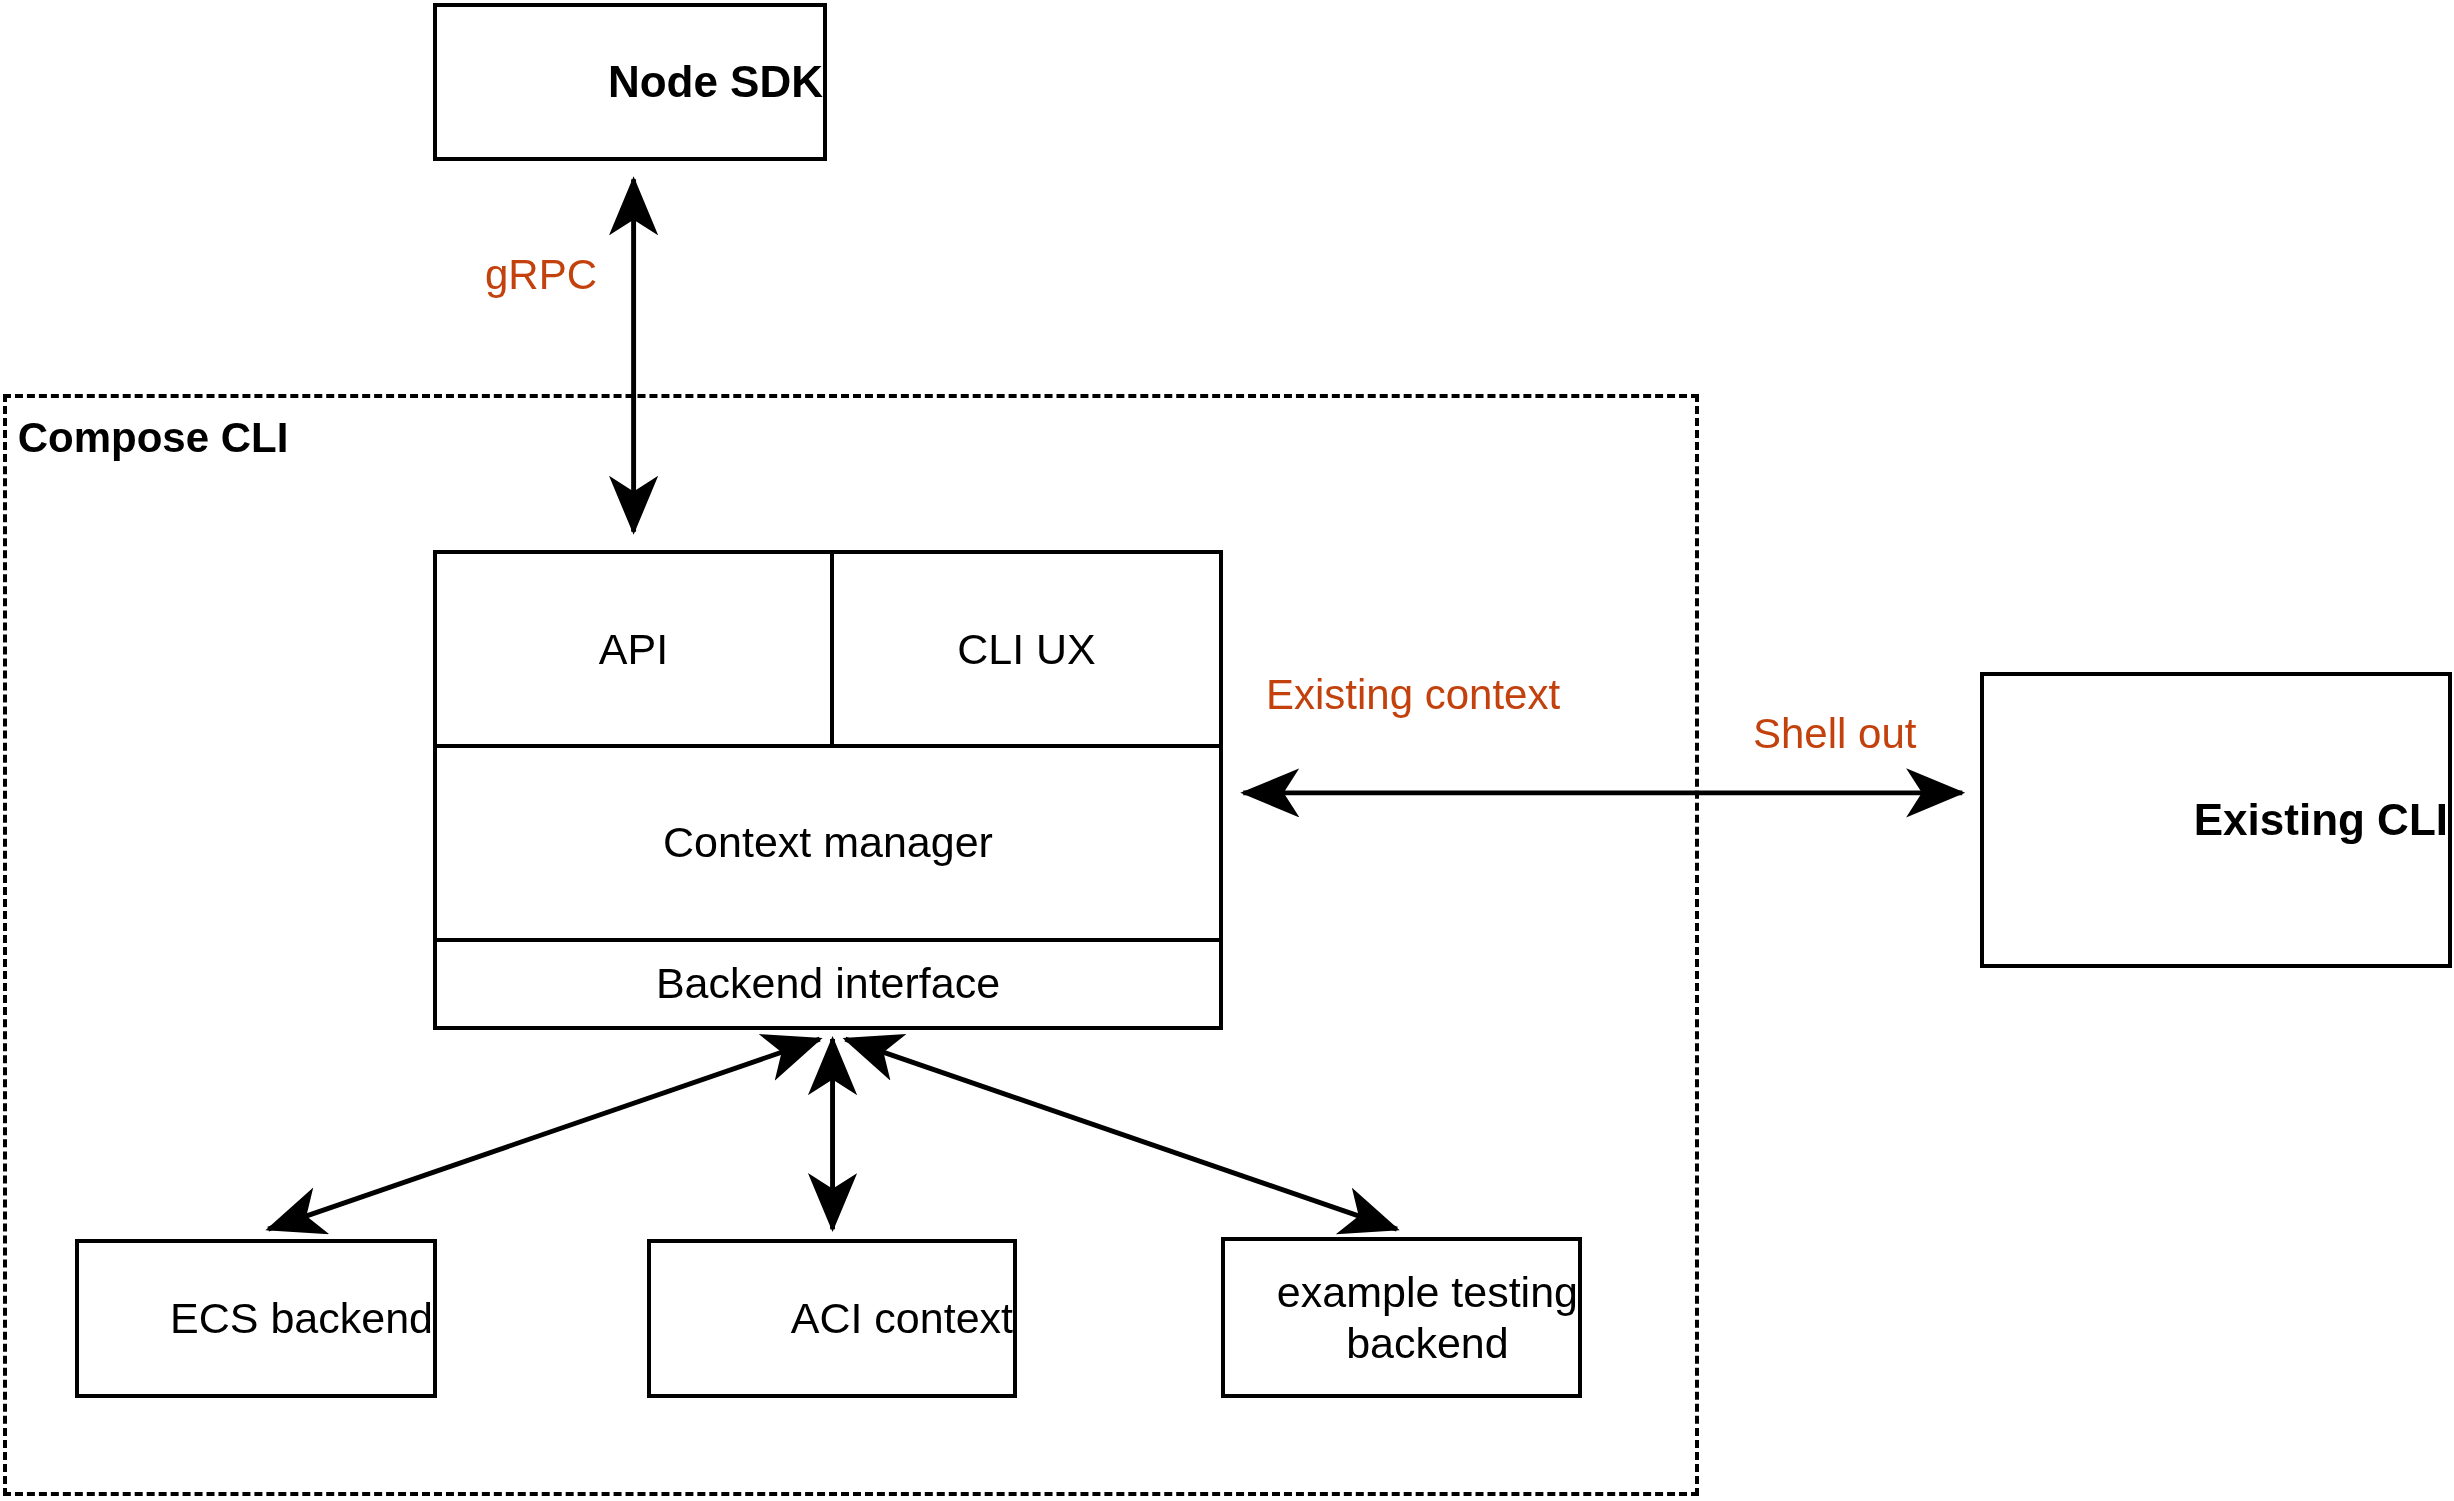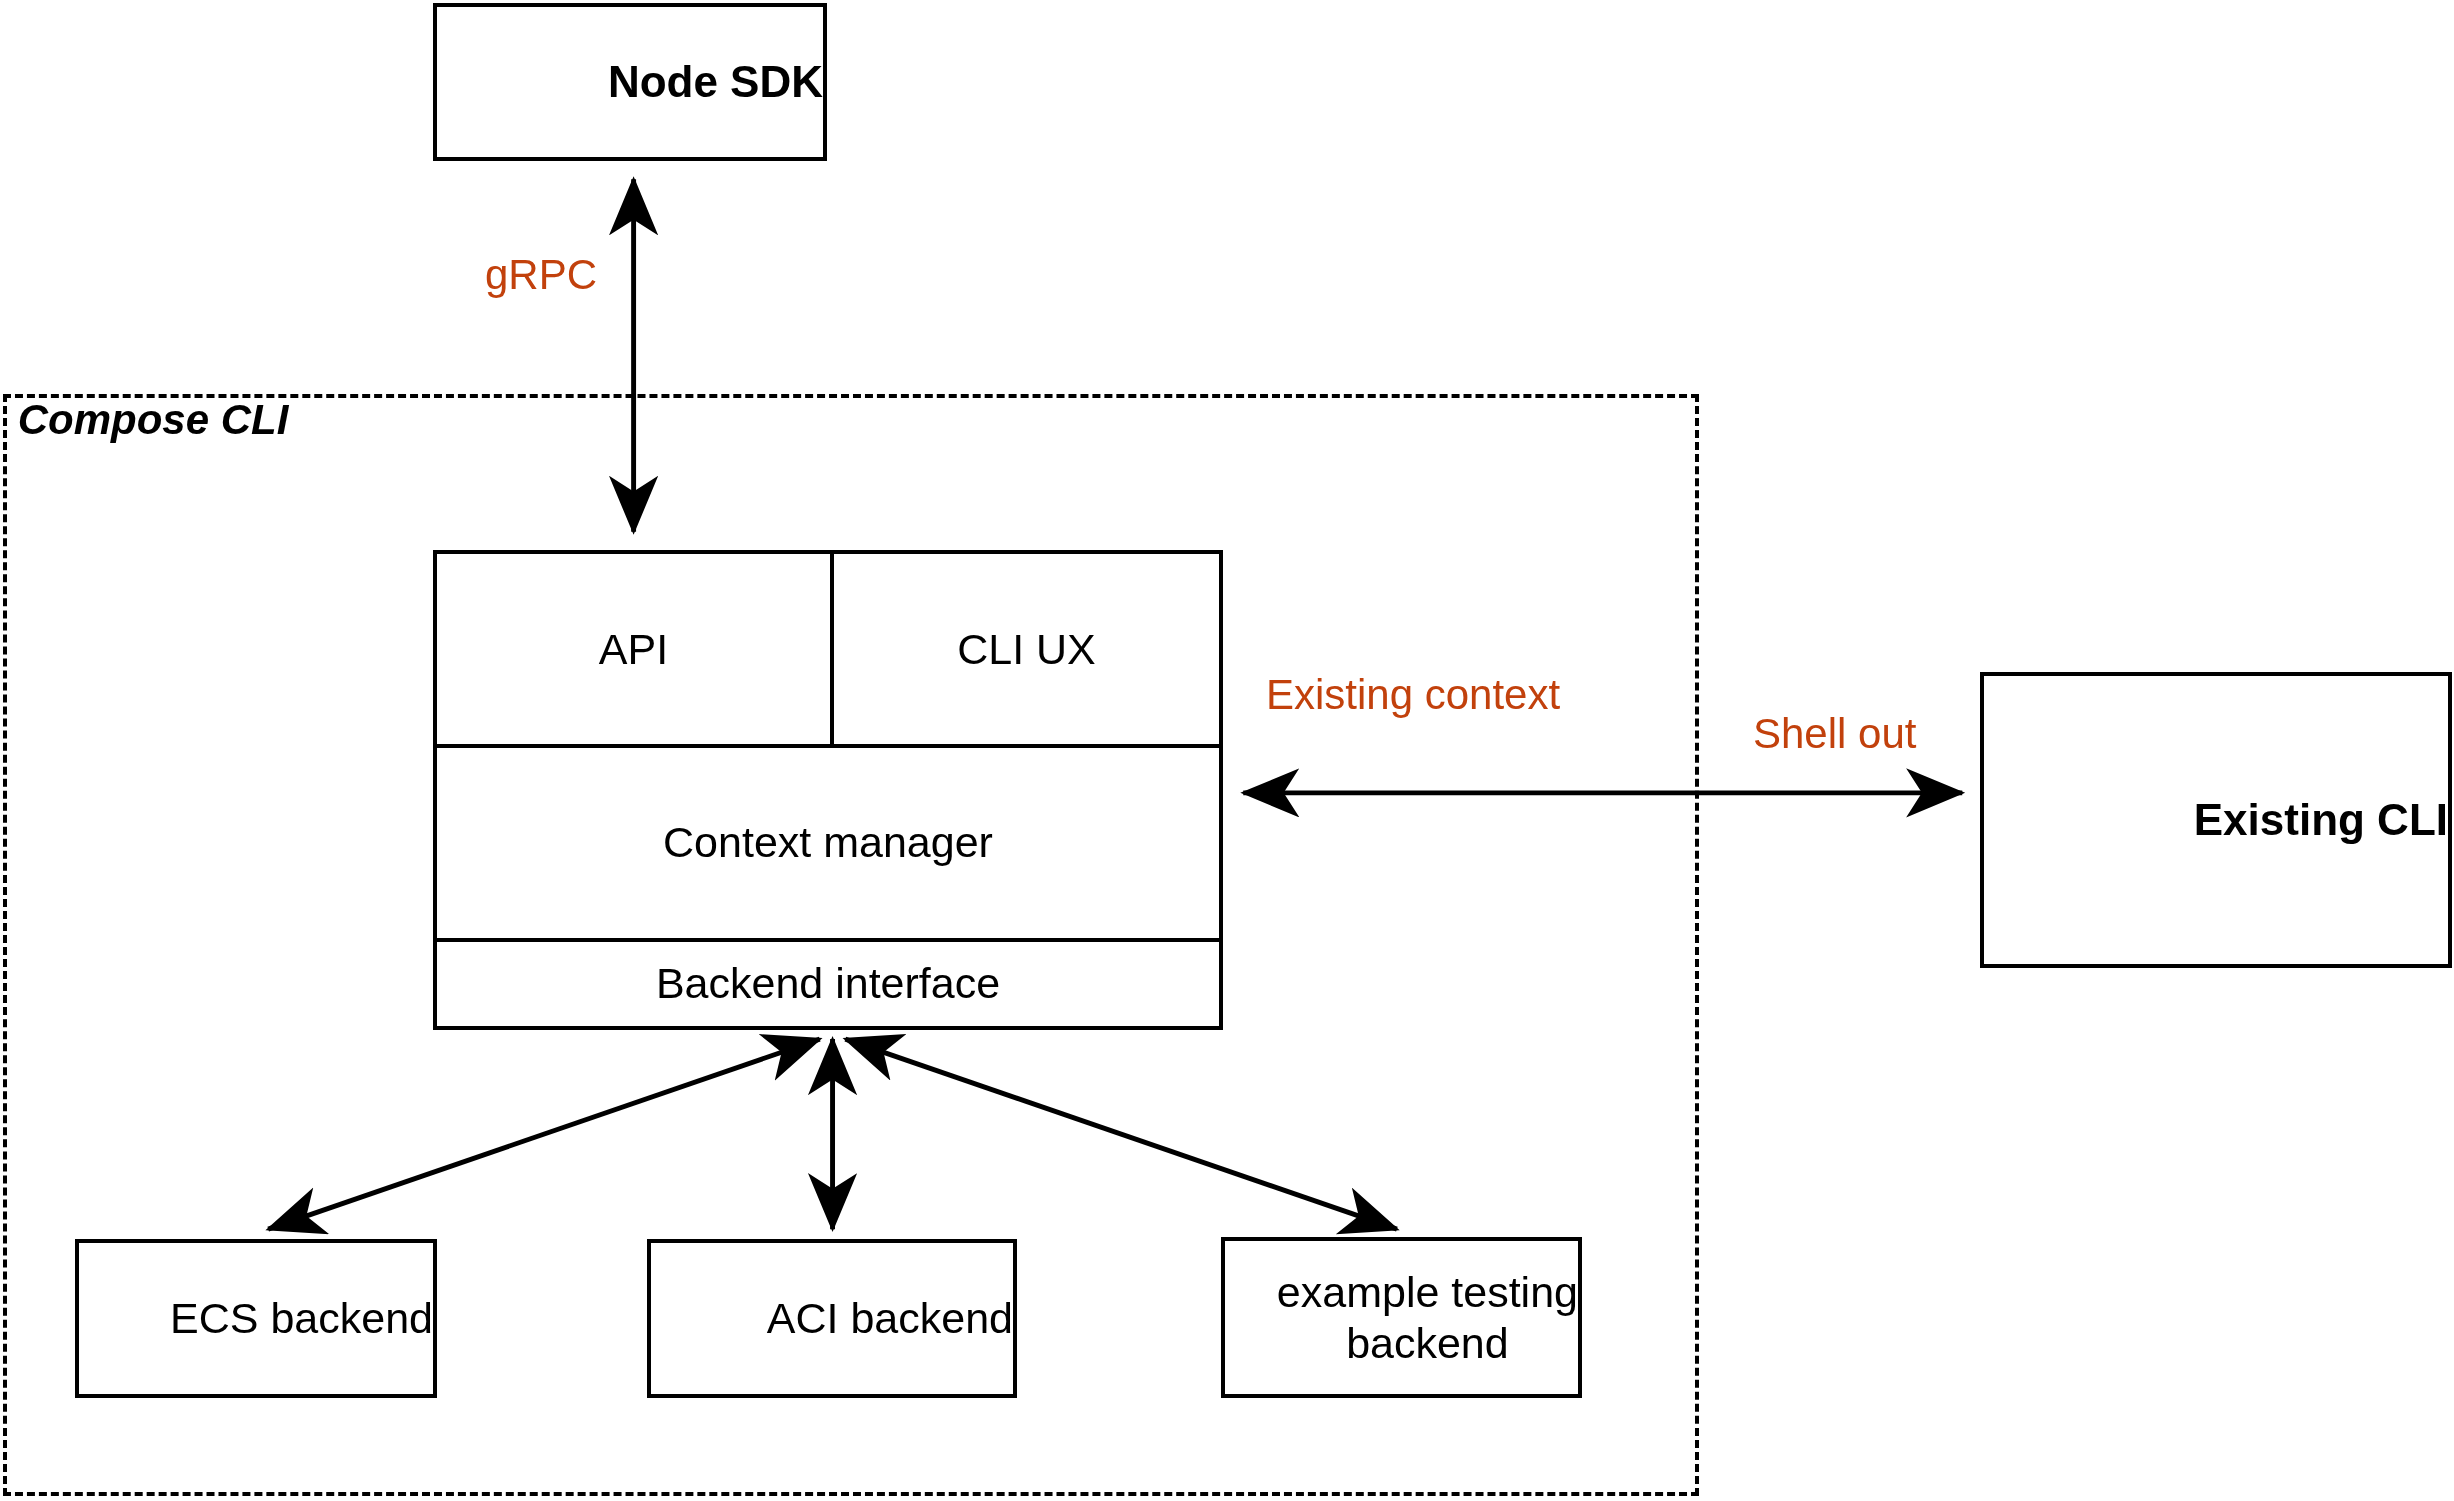--- a/index.html
+++ b/index.html
@@ -92,21 +92,21 @@
     border-right: 4.9px solid #000000;
   }
   .stack-cell:last-child { border-right: none; }
 </style>
 </head>
 <body>
 
 <div id="canvas">
 
   <div class="group-box" style="left:3px; top:394px; width:1696px; height:1102px;"></div>
-  <div class="group-title" style="left:17.7px; top:399px;font-style:italic;">Compose CLI</div>
+  <div class="group-title" style="left:17.7px; top:417px;">Compose CLI</div>
 
   <svg class="svg-layer" viewBox="0 0 2492 1524">
     <defs>
       <marker id="ah" markerWidth="14" markerHeight="14" refX="11.4" refY="5" orient="auto" markerUnits="strokeWidth">
         <path d="M0,0 L12,5 L0,10 L3.2,5 Z" fill="#000000"></path>
       </marker>
       <marker id="ah-start" markerWidth="14" markerHeight="14" refX="11.4" refY="5" orient="auto-start-reverse" markerUnits="strokeWidth">
         <path d="M0,0 L12,5 L0,10 L3.2,5 Z" fill="#000000"></path>
       </marker>
     </defs>
@@ -168,21 +168,21 @@
 
   <div class="node-box bold-node" style="left:1980px; top:672px; width:472px; height:296px; font-size:44px;">
     <span class="node-label">Existing CLI</span>
   </div>
 
   <div class="node-box" style="left:75px; top:1239px; width:362px; height:159px; font-size:43px;">
     <span class="node-label">ECS backend</span>
   </div>
 
   <div class="node-box" style="left:647px; top:1239px; width:370px; height:159px; font-size:43px;">
-    <span class="node-label">ACI backend</span>
+    <span class="node-label">ACI context</span>
   </div>
 
   <div class="node-box" style="left:1221px; top:1237px; width:361px; height:161px; font-size:43px;">
     <span class="node-label">example testing
 backend</span>
   </div>
 
 </div>
 
 

